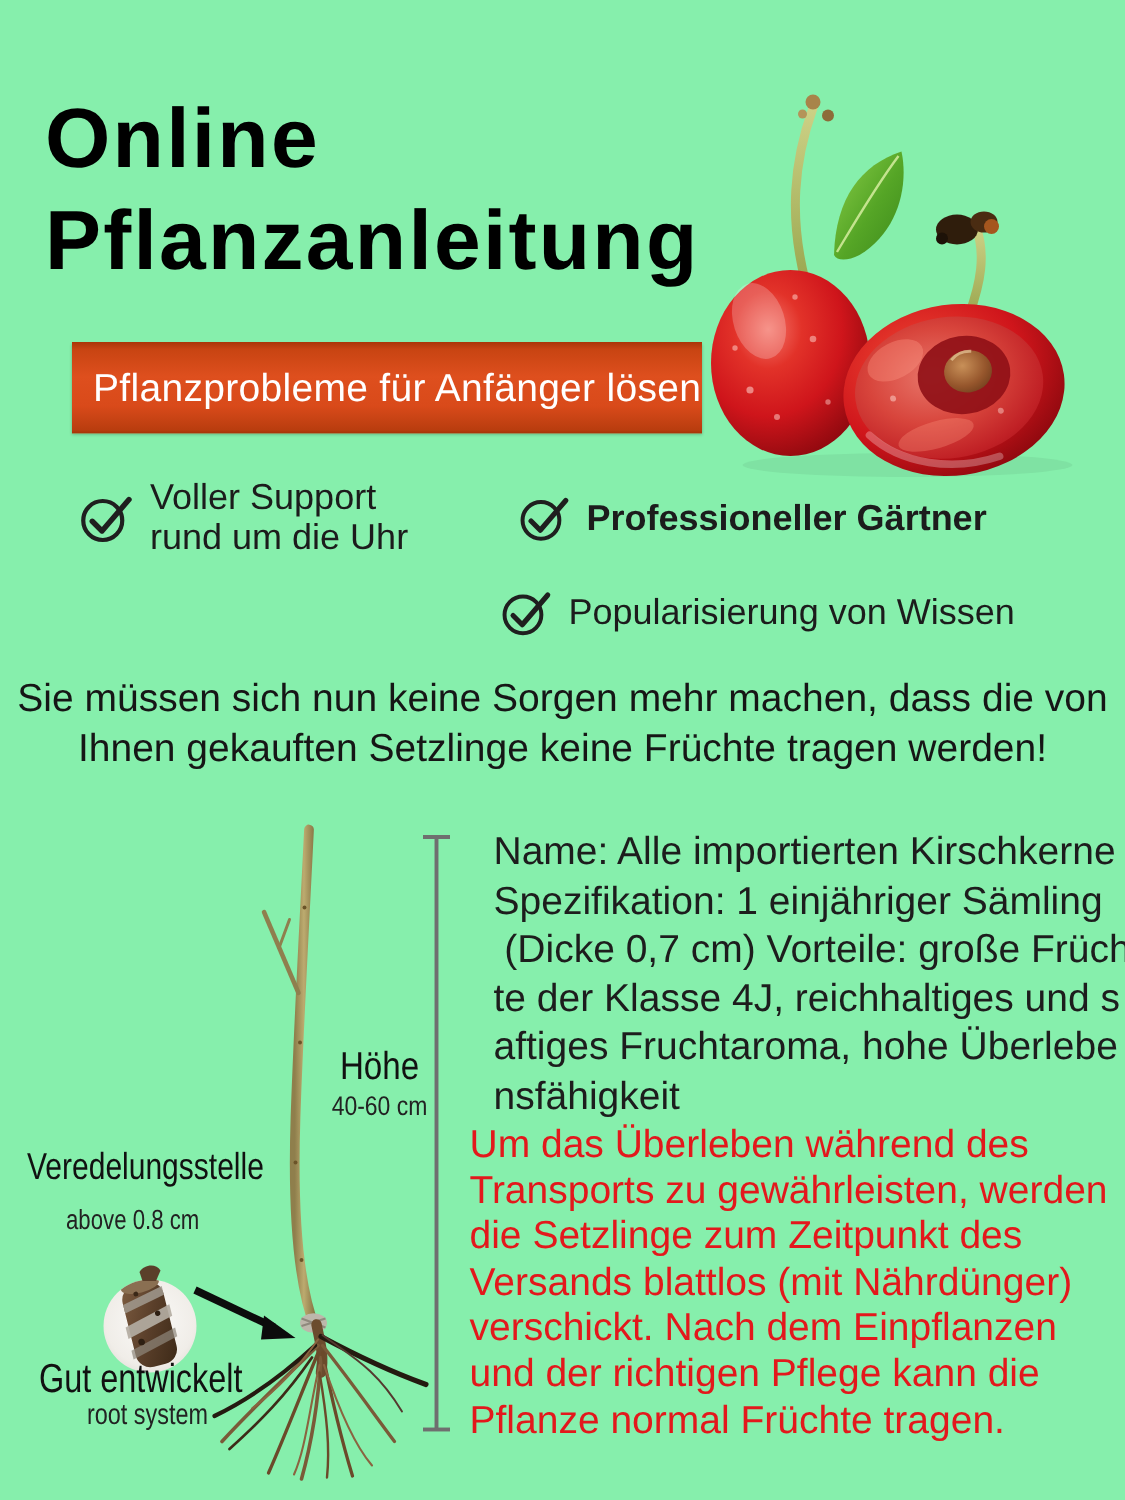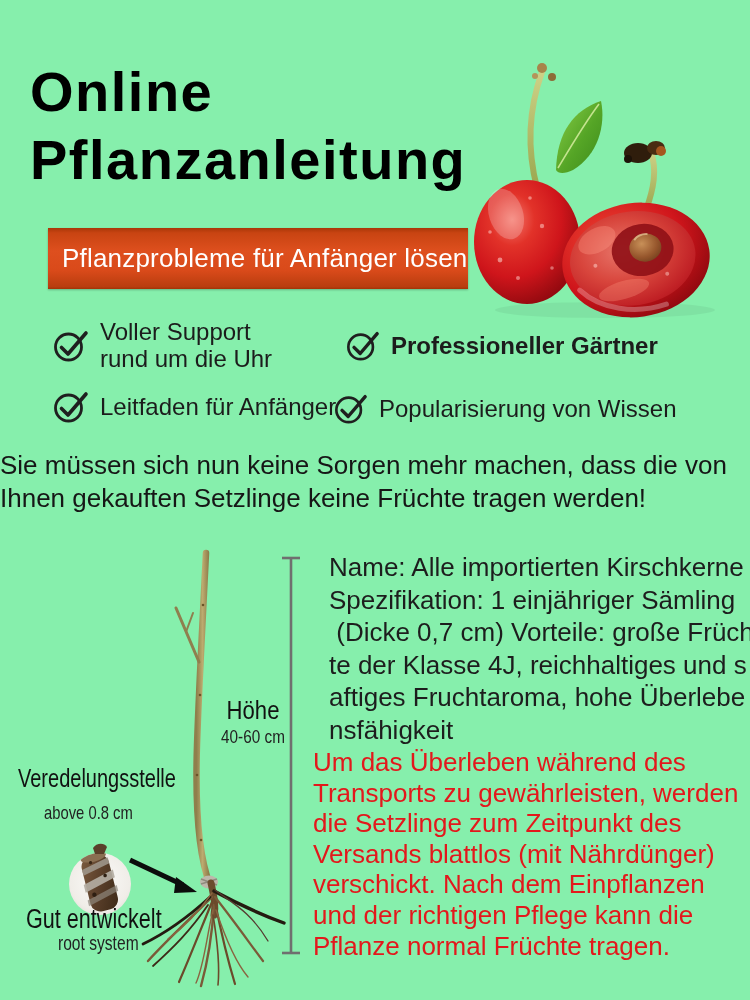--- a/index.html
+++ b/index.html
@@ -21,21 +21,21 @@
     box-shadow:0 1px 2px rgba(0,0,0,0.25);
   }
   .banner-label{
     color:#ffffff;font-size:26px;padding-left:14px;letter-spacing:0.2px;white-space:pre;
   }
   .feat{position:absolute;display:flex;align-items:center;gap:11px;}
   .feat-label{font-size:24px;line-height:27px;white-space:pre-line;color:#1c1c1c;}
   .check-icon{flex:0 0 auto;display:block;}
 
   .intro{
-    left:0;top:449px;width:750px;text-align:left;
+    left:0;top:449px;width:750px;text-align:center;
     font-size:26px;line-height:33px;color:#161616;white-space:pre;
   }
 
   .nwL{transform:scaleX(0.8);transform-origin:left top;}
   .hoehe-wrap{left:198px;top:695px;width:110px;text-align:center;transform:scaleX(0.85);transform-origin:center top;}
   .hoehe-label{font-size:26px;line-height:30px;color:#111;}
   .hoehe-value{font-size:18px;line-height:20px;margin-top:2px;color:#222;}
   .graft-label{left:18px;top:764px;font-size:25px;line-height:28px;color:#111;}
   .graft-value{left:44px;top:802px;font-size:18.5px;line-height:22px;color:#222;}
   .roots-label{left:26px;top:905px;font-size:27px;line-height:29px;color:#111;}
@@ -150,27 +150,20 @@
   </div>
 
   <div class="feat" style="left:346px;top:328px;font-weight:bold;">
     <svg class="check-icon" width="34" height="34" viewBox="0 0 36 36">
       <circle cx="15.5" cy="20" r="13" fill="none" stroke="#1f1f1f" stroke-width="2.8"></circle>
       <path d="M 8.5,20.5 L 15,27 L 33,6" fill="none" stroke="#1f1f1f" stroke-width="3.6" stroke-linecap="round" stroke-linejoin="round"></path>
     </svg>
     <div class="feat-label">Professioneller Gärtner</div>
   </div>
 
-  <div class="feat" style="left:53px;top:388px;">
-    <svg class="check-icon" width="36" height="36" viewBox="0 0 36 36">
-      <circle cx="15.5" cy="20" r="13" fill="none" stroke="#1f1f1f" stroke-width="2.8"></circle>
-      <path d="M 8.5,20.5 L 15,27 L 33,6" fill="none" stroke="#1f1f1f" stroke-width="3.6" stroke-linecap="round" stroke-linejoin="round"></path>
-    </svg>
-    <div class="feat-label">Leitfaden für Anfänger</div>
-  </div>
 
   <div class="feat" style="left:334px;top:391px;">
     <svg class="check-icon" width="34" height="34" viewBox="0 0 36 36">
       <circle cx="15.5" cy="20" r="13" fill="none" stroke="#1f1f1f" stroke-width="2.8"></circle>
       <path d="M 8.5,20.5 L 15,27 L 33,6" fill="none" stroke="#1f1f1f" stroke-width="3.6" stroke-linecap="round" stroke-linejoin="round"></path>
     </svg>
     <div class="feat-label">Popularisierung von Wissen</div>
   </div>
 
   <div class="abs intro">Sie müssen sich nun keine Sorgen mehr machen, dass die von

